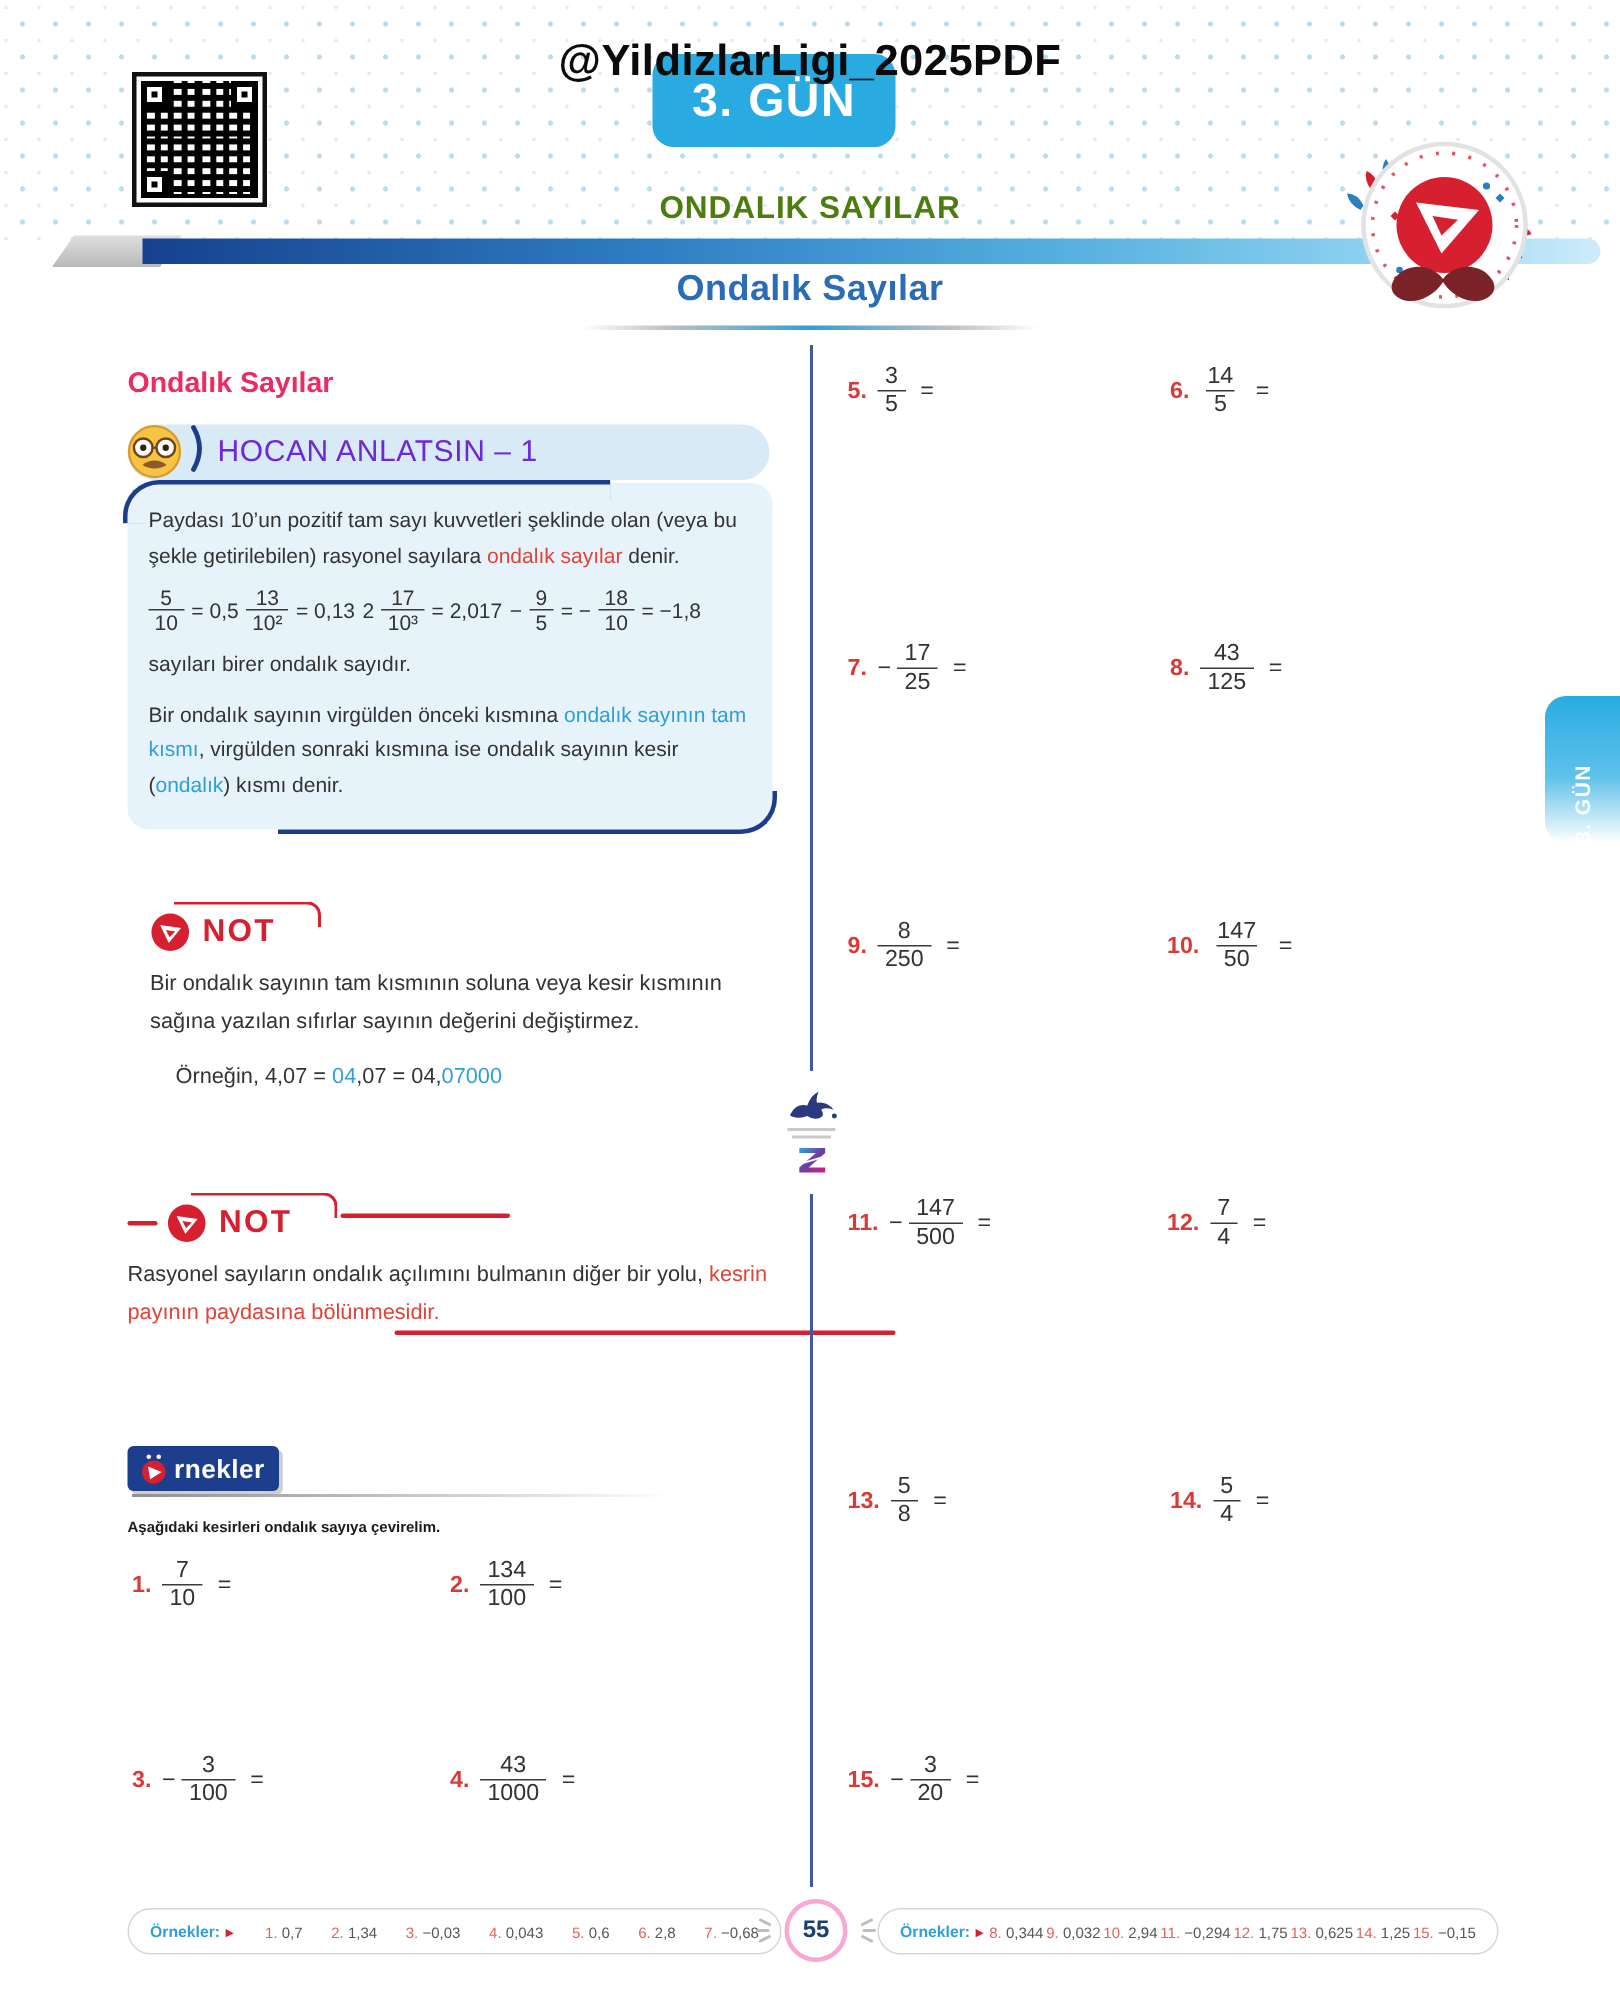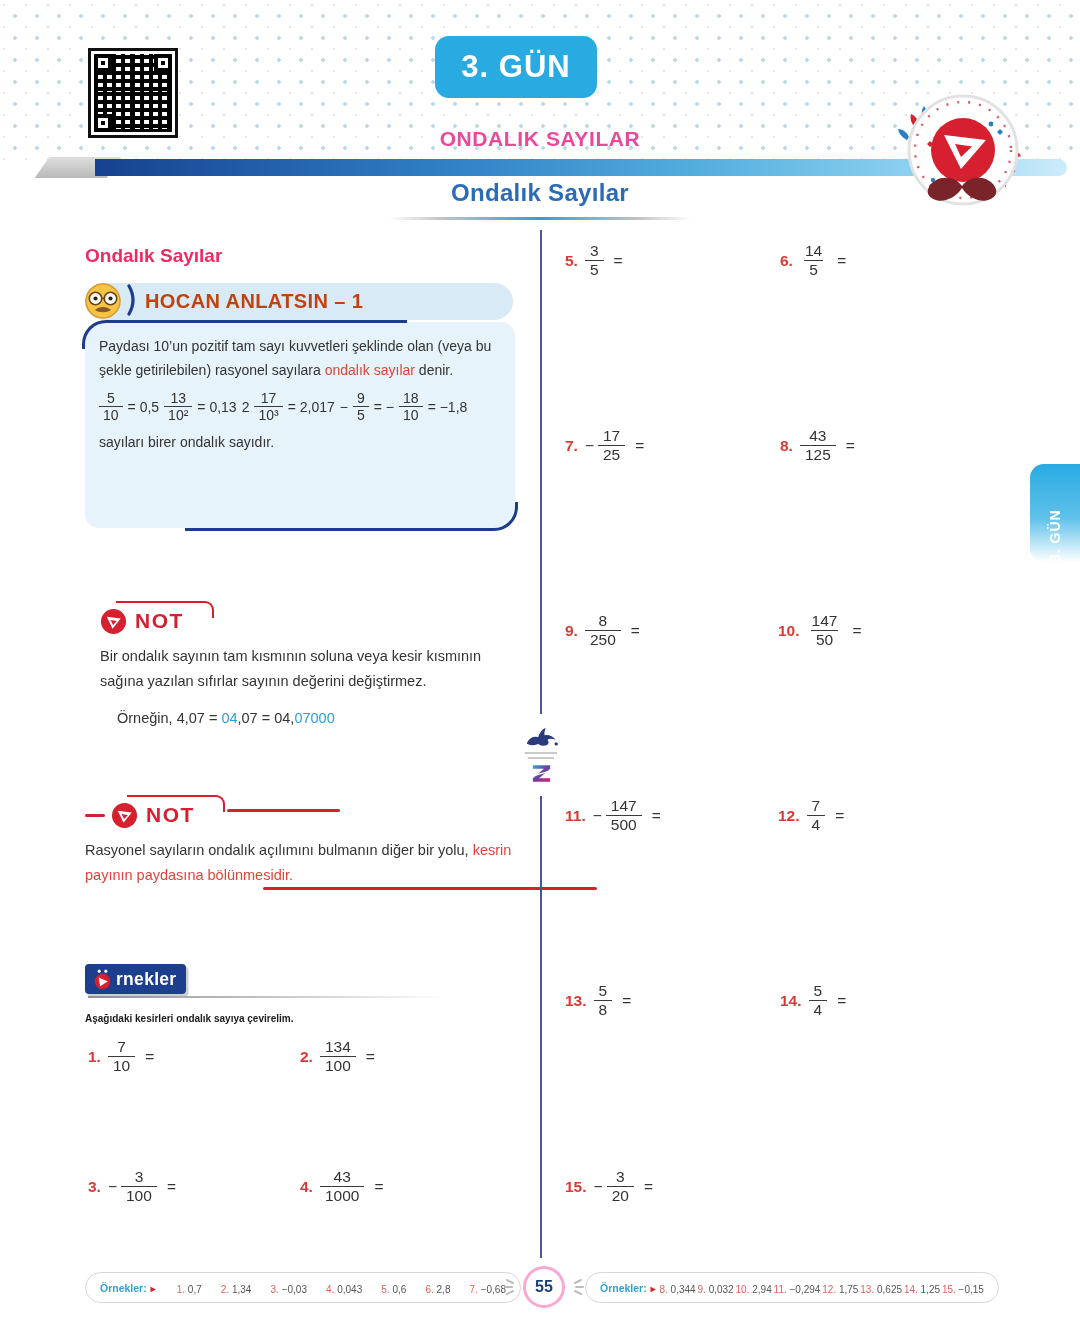--- a/index.html
+++ b/index.html
@@ -19,21 +19,21 @@
     background-size:37px 41px,41px 37px;}
   .qr-f{position:absolute;width:18px;height:18px;border:4px solid #000;background:#fff;box-sizing:border-box;}
   .qr-f::after{content:"";position:absolute;left:3px;top:3px;width:4px;height:4px;background:#000;}
   .qr-f.tl{left:0;top:0}.qr-f.tr{right:0;top:0}.qr-f.bl{left:0;bottom:0}
   .day-badge{position:absolute;left:435px;top:36px;width:162px;height:62px;background:#29abe2;
       border-radius:14px;display:flex;align-items:center;justify-content:center;}
   .day-badge span{color:#fff;font-weight:bold;font-size:31px;letter-spacing:1px;}
   .watermark{position:absolute;left:0;right:0;top:25px;text-align:center;font-size:29px;
       font-weight:600;color:#0b0b0b;z-index:5;letter-spacing:.3px;}
   .subject-title{position:absolute;left:0;right:0;top:127px;text-align:center;font-size:21px;
-      font-weight:bold;color:#ec4899;letter-spacing:.6px;}
+      font-weight:bold;color:#4d7c0f;letter-spacing:.6px;}
   .bar-gray{position:absolute;left:42px;top:157px;width:72px;height:21px;
       background:linear-gradient(#dedede,#b9b9b9);transform:skewX(-35deg);}
   .bar-blue{position:absolute;left:95px;top:159px;width:972px;height:17px;border-radius:0 9px 9px 0;
       background:linear-gradient(90deg,#16418e,#2f7ec4 35%,#53aede 62%,#8fd2f1 85%,#cdecfa);}
   .page-subtitle{position:absolute;left:0;right:0;top:179px;text-align:center;font-size:24px;
       font-weight:bold;color:#2a6cb5;letter-spacing:.3px;}
   .subtitle-underline{position:absolute;left:388px;top:217px;width:304px;height:3px;
       background:linear-gradient(90deg,transparent,#c2c2c2 18%,#2f9fd8 50%,#c2c2c2 82%,transparent);}
   .mascot{position:absolute;left:893px;top:88px;width:138px;height:140px;z-index:6;}
 
@@ -43,21 +43,21 @@
       display:flex;justify-content:center;}
   .side-tab span{writing-mode:vertical-rl;transform:rotate(180deg);color:#fff;font-weight:bold;
       font-size:14px;letter-spacing:1px;margin-top:10px;}
 
   
   .section-heading{position:absolute;left:85px;top:245px;font-size:19px;font-weight:bold;color:#ee2a63;}
   .hocan-header{position:absolute;left:85px;top:283px;width:428px;height:37px;background:#d8eaf6;
       border-radius:19px;display:flex;align-items:center;}
   .prof-icon{position:absolute;left:-3px;top:-3px;width:42px;height:42px;}
   .paren-icon{margin-left:42px;margin-right:8px;}
-  .hocan-title{font-size:20px;font-weight:bold;color:#c2410c;letter-spacing:.4px;}
+  .hocan-title{font-size:20px;font-weight:normal;color:#6d28d9;letter-spacing:.4px;}
   .hocan-box{position:absolute;left:85px;top:322px;width:430px;min-height:206px;background:#e7f3fa;
       border-radius:14px;padding:13px 14px 12px;box-sizing:border-box;}
   .hb-top{position:absolute;top:-2px;left:-3px;width:322px;height:26px;pointer-events:none;
       border-top:3px solid #1e3c8c;border-left:3px solid #1e3c8c;border-top-left-radius:24px;}
   .hb-bottom{position:absolute;bottom:-3px;right:-3px;width:330px;height:26px;pointer-events:none;
       border-bottom:3px solid #1e3c8c;border-right:3px solid #1e3c8c;border-bottom-right-radius:24px;}
   .hb-text{font-size:14px;line-height:1.68;margin:0 0 6px;color:#333;}
   .red-inline{color:#e04438;}
   .blue-inline{color:#2f9fd8;}
   .formula{display:flex;align-items:center;gap:5px;font-size:14px;color:#333;margin:8px 0 8px;white-space:nowrap;}
@@ -141,20 +141,21 @@
     <div class="qr-noise">
       <div class="qr-f tl"></div>
       <div class="qr-f tr"></div>
       <div class="qr-f bl"></div>
     </div>
   </div>
 
   <div class="day-badge">
     <span>3. GÜN</span>
   </div>
+  <div class="watermark">@YildizlarLigi_2025PDF</div>
   <div class="subject-title">ONDALIK SAYILAR</div>
 
   <div class="bar-gray"></div>
   <div class="bar-blue"></div>
 
   <div class="page-subtitle">Ondalık Sayılar</div>
   <div class="subtitle-underline"></div>
 
   <div class="mascot">
     <svg viewBox="0 0 138 140" width="138" height="140">
@@ -232,20 +233,21 @@
           <span class="fd">5</span>
         </span>
       <span>= −</span>
       <span class="frac">
           <span class="fn">18</span>
           <span class="fd">10</span>
         </span>
       <span>= −1,8</span>
     </div>
     <p class="hb-text">sayıları birer ondalık sayıdır.</p>
+    <p class="hb-text" style="margin-top:10px"><span>Bir ondalık sayının virgülden önceki kısmına </span><span class="blue-inline">ondalık sayının tam kısmı</span><span>, virgülden sonraki kısmına ise ondalık sayının kesir (</span><span class="blue-inline">ondalık</span><span>) kısmı denir.</span></p>
   </div>
 
   <div class="not1">
     <div class="not-head">
       <span class="not-icon">
         <svg viewBox="0 0 28 28" width="27" height="27">
             <circle cx="14" cy="14" r="13" fill="#d61f2f"></circle>
             <polygon points="7,9 21.5,11 13,21.5" fill="#fff"></polygon>
             <polygon points="11,12.5 17.5,13.5 13.5,17.5" fill="#d61f2f"></polygon>
           </svg>

